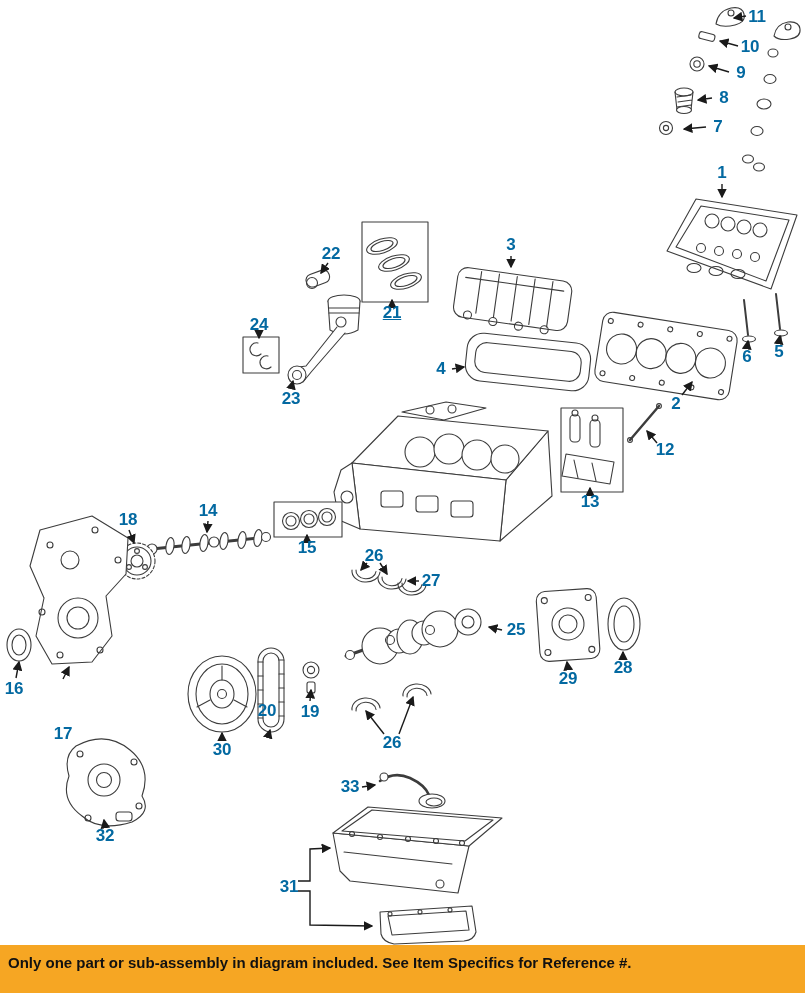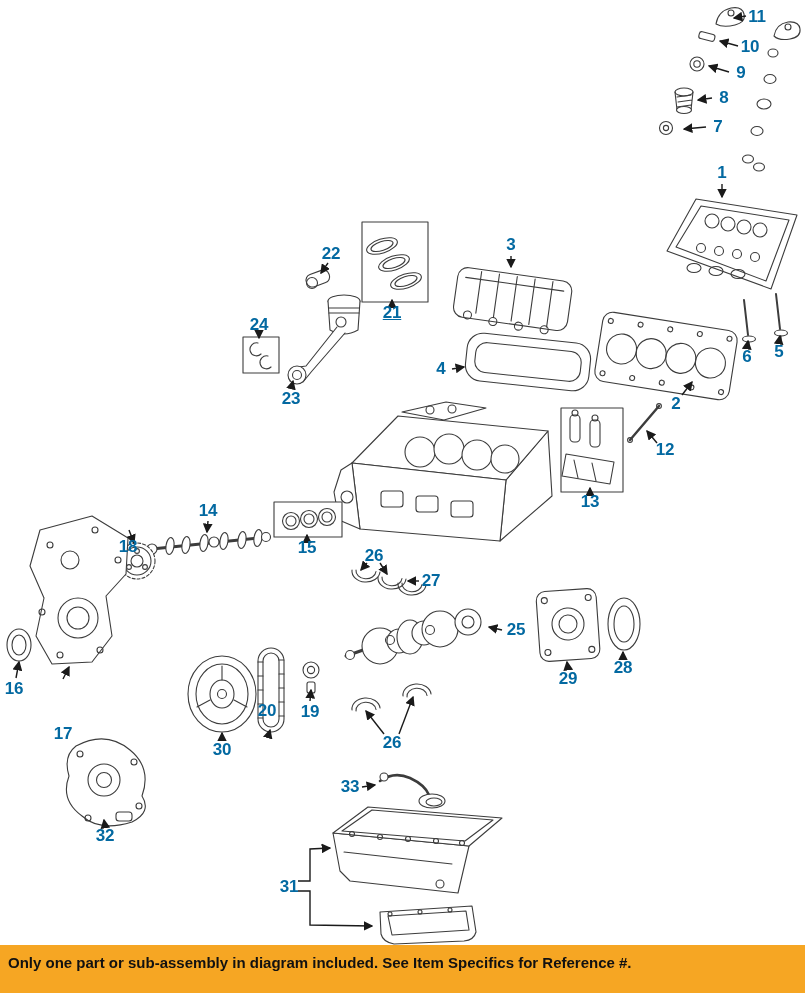--- a/index.html
+++ b/index.html
@@ -401,21 +401,21 @@
         <div class="callout" style="left: 724px; top: 98px;">8</div>
         <div class="callout" style="left: 741px; top: 73px;">9</div>
         <div class="callout" style="left: 750px; top: 47px;">10</div>
         <div class="callout" style="left: 757px; top: 17px;">11</div>
         <div class="callout" style="left: 665px; top: 450px;">12</div>
         <div class="callout" style="left: 590px; top: 502px;">13</div>
         <div class="callout" style="left: 208px; top: 511px;">14</div>
         <div class="callout" style="left: 307px; top: 548px;">15</div>
         <div class="callout" style="left: 14px; top: 689px;">16</div>
         <div class="callout" style="left: 63px; top: 690px; margin-top: 44px;">17</div>
-        <div class="callout" style="left: 128px; top: 520px; margin-top: 27px;">18</div>
+        <div class="callout" style="left: 128px; top: 520px;">18</div>
         <div class="callout" style="left: 310px; top: 712px;">19</div>
         <div class="callout" style="left: 267px; top: 711px;">20</div>
         <div class="callout" style="left: 392px; top: 313px; text-decoration: underline;">21</div>
         <div class="callout" style="left: 331px; top: 254px;">22</div>
         <div class="callout" style="left: 291px; top: 399px;">23</div>
         <div class="callout" style="left: 259px; top: 325px;">24</div>
         <div class="callout" style="left: 516px; top: 630px;">25</div>
         <div class="callout" style="left: 374px; top: 556px;">26</div>
         <div class="callout" style="left: 392px; top: 743px;">26</div>
         <div class="callout" style="left: 431px; top: 581px;">27</div>

